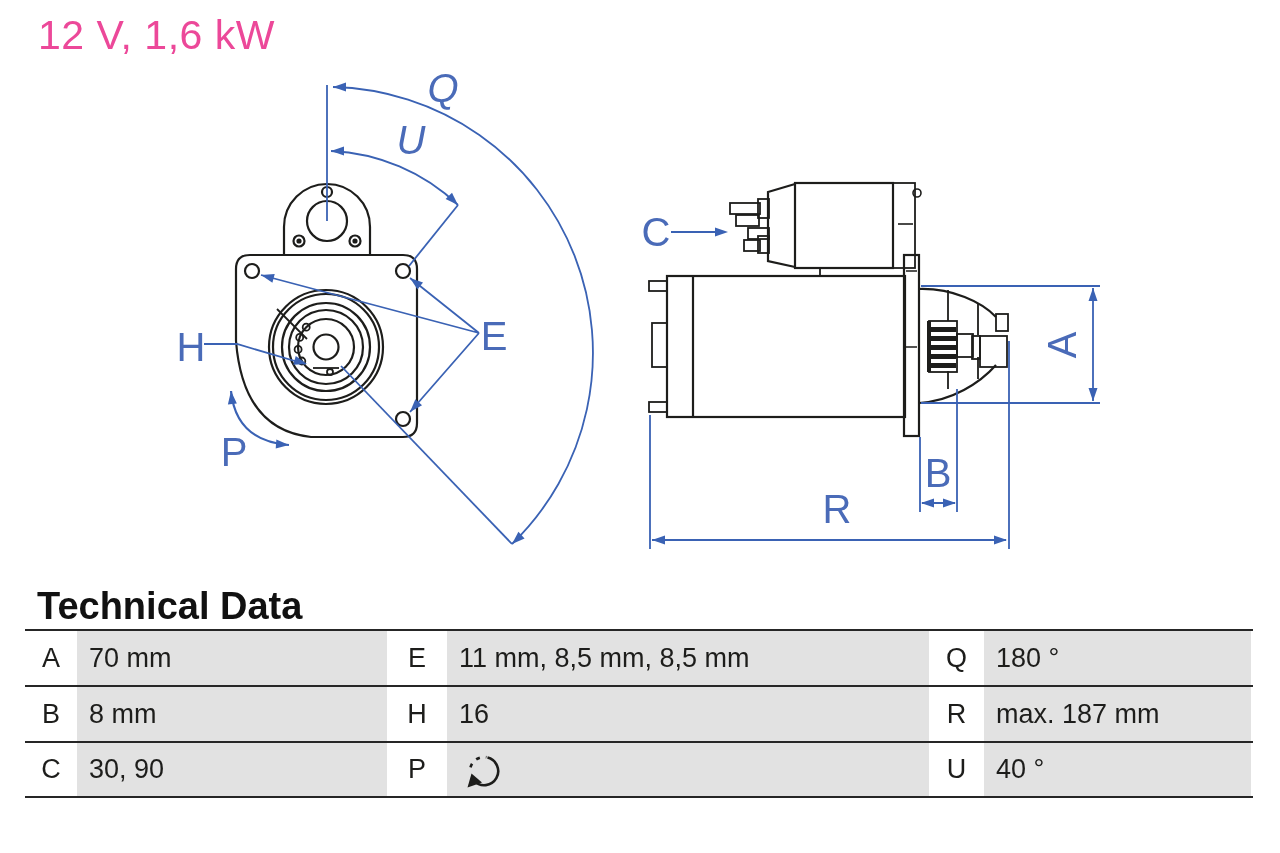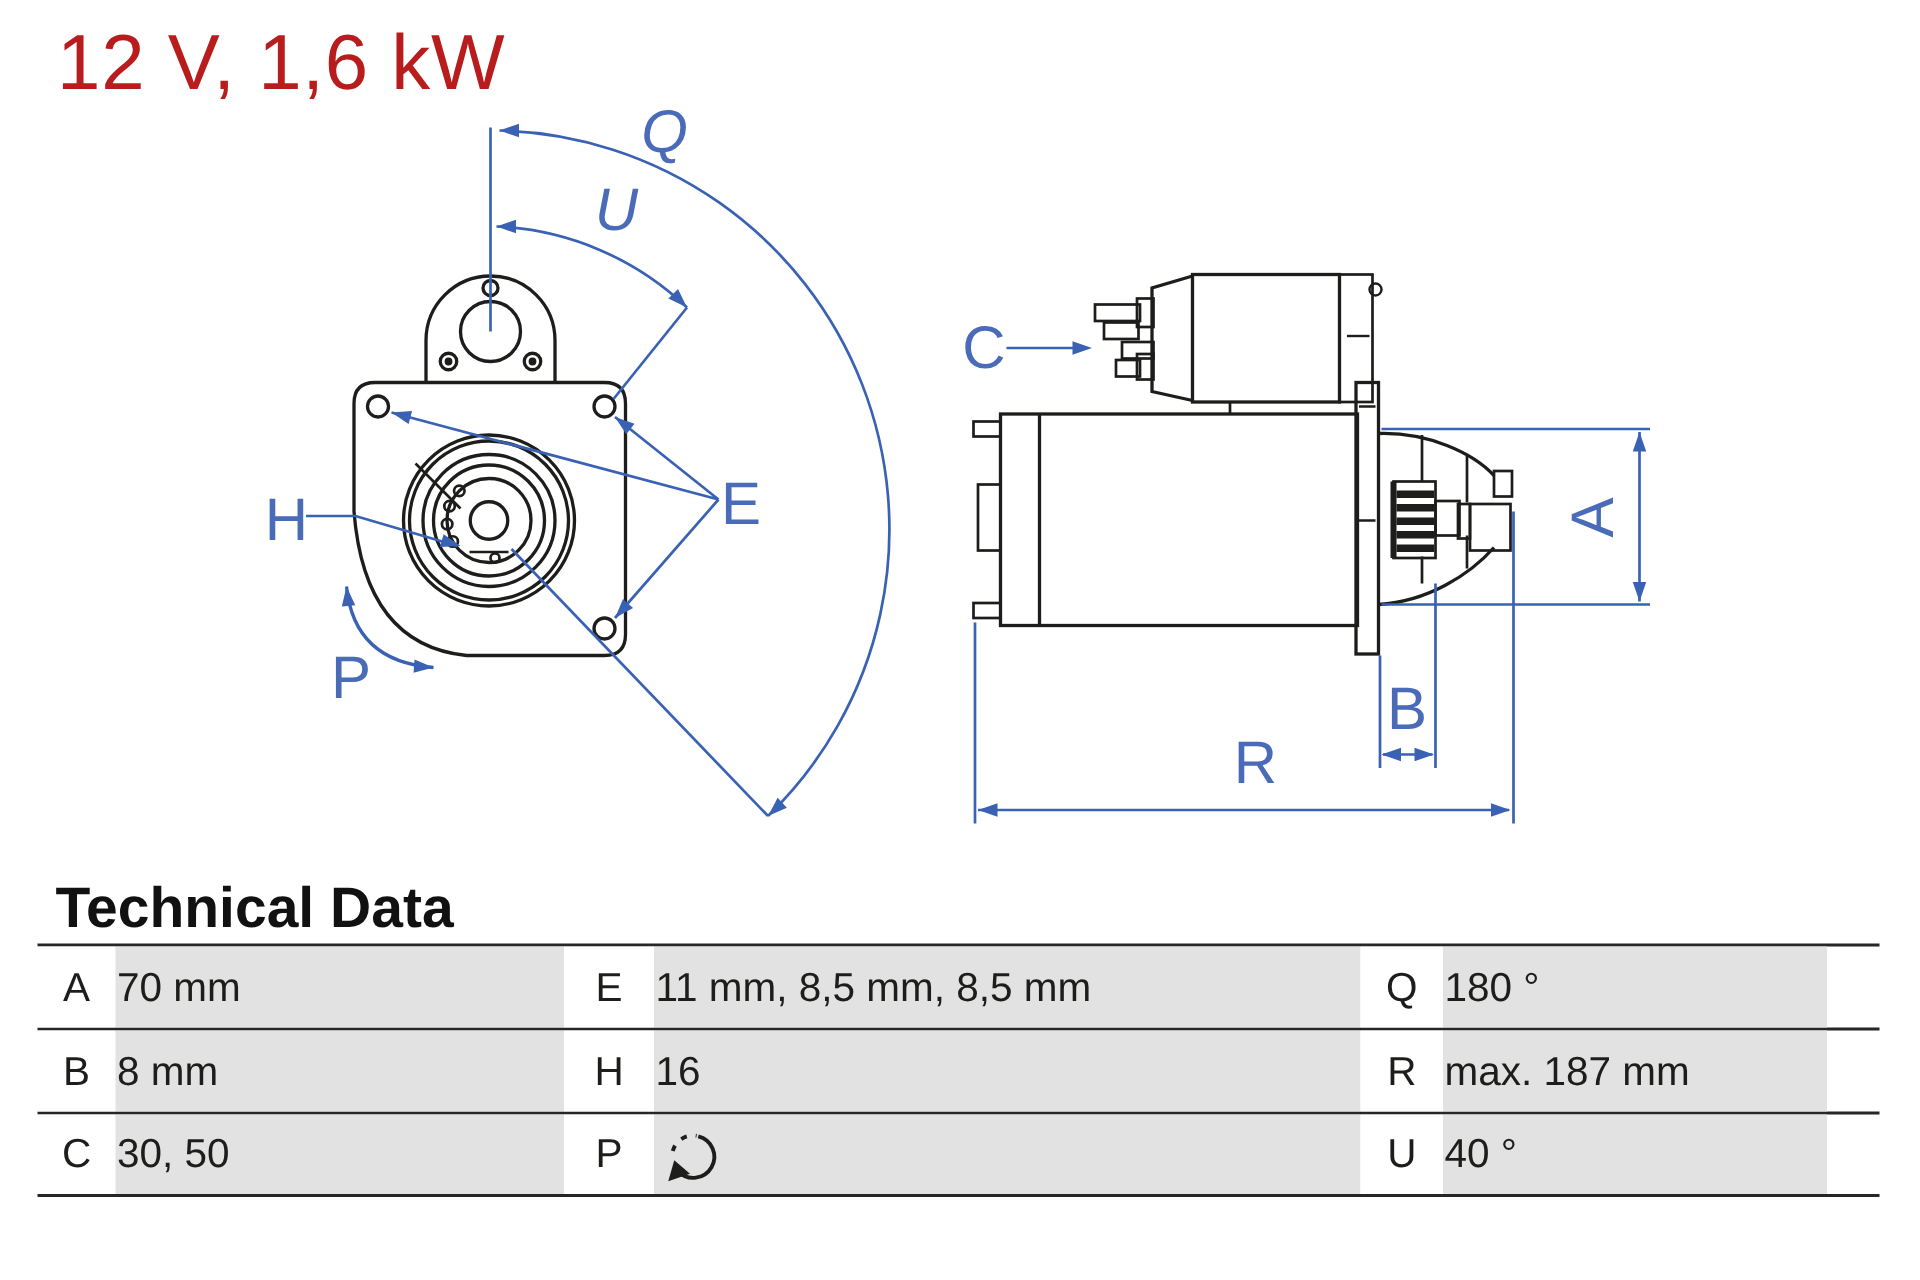--- a/index.html
+++ b/index.html
@@ -1,26 +1,26 @@
 <!DOCTYPE html>
 <html><head>
 <meta charset="utf-8">
 <style>
   html,body{margin:0;padding:0;}
   body{width:1280px;height:853px;background:#ffffff;font-family:"Liberation Sans",sans-serif;color:#1d1d1b;position:relative;overflow:hidden;}
   .page{position:absolute;inset:0;}
-  .title{position:absolute;left:38px;top:12px;font-size:52px;letter-spacing:.5px;color:#b91c1c;}
+  .title{position:absolute;left:38px;top:12px;font-size:41px;letter-spacing:.5px;color:#ec4899;}
   svg.drawing{position:absolute;left:0;top:0;width:1280px;height:853px;}
   .tech-heading{position:absolute;left:37px;top:585px;font-size:38px;font-weight:bold;color:#111;}
   .data-table{position:absolute;left:25px;top:629px;width:1228px;border-top:2px solid #262626;}
   .trow{display:flex;height:54px;border-bottom:2px solid #262626;align-items:stretch;}
   .trow.last{height:53px;}
   .cell{display:flex;align-items:center;font-size:27px;color:#1d1d1b;}
   .lab{justify-content:center;background:#ffffff;}
-  .val{background:#e2e2e2;padding-left:1px;}
+  .val{background:#e2e2e2;padding-left:12px;}
   .w-l0{width:52px;}
   .w-v0{width:298px;}
   .w-l1{width:60px;}
   .w-v1{width:470px;}
   .w-l2{width:55px;}
   .w-v2{width:255px;}
   .rot-icon{margin-left:2px;}
 </style>
 </head>
 <body>
@@ -156,21 +156,21 @@
     <div class="trow">
       <div class="cell lab w-l0">B</div>
       <div class="cell val w-v0">8 mm</div>
       <div class="cell lab w-l1">H</div>
       <div class="cell val w-v1">16</div>
       <div class="cell lab w-l2">R</div>
       <div class="cell val w-v2">max. 187 mm</div>
     </div>
     <div class="trow last">
       <div class="cell lab w-l0">C</div>
-      <div class="cell val w-v0">30, 50</div>
+      <div class="cell val w-v0">30, 90</div>
       <div class="cell lab w-l1">P</div>
       <div class="cell val w-v1">
         <span></span>
         <svg class="rot-icon" width="46" height="44" viewBox="0 0 46 44" fill="none">
           <path d="M 9.5,19.4 A 14 14 0 0 1 25.4,9.2" stroke="#1d1d1b" stroke-width="2.6" stroke-dasharray="4 6"></path>
           <path d="M 26.5,9.6 A 14 14 0 1 1 13.1,32.9" stroke="#1d1d1b" stroke-width="2.6"></path>
           <polygon points="6.5,39.5 10.5,25.5 21,34.5" fill="#1d1d1b"></polygon>
         </svg>
       </div>
       <div class="cell lab w-l2">U</div>

